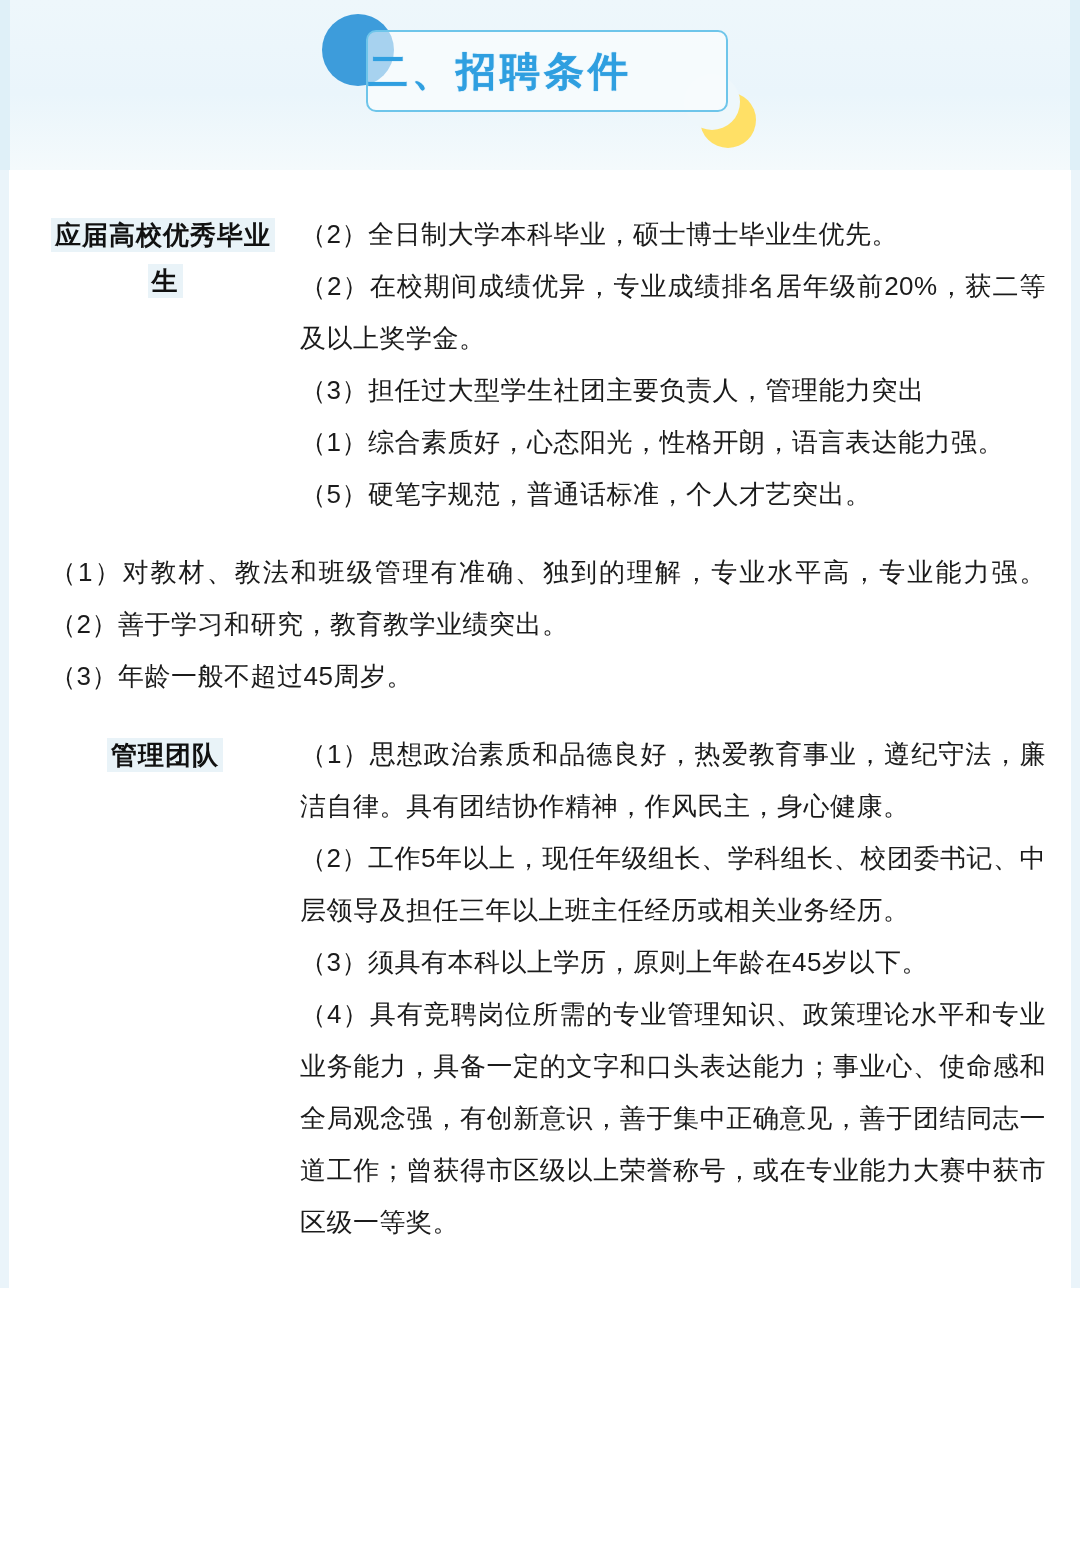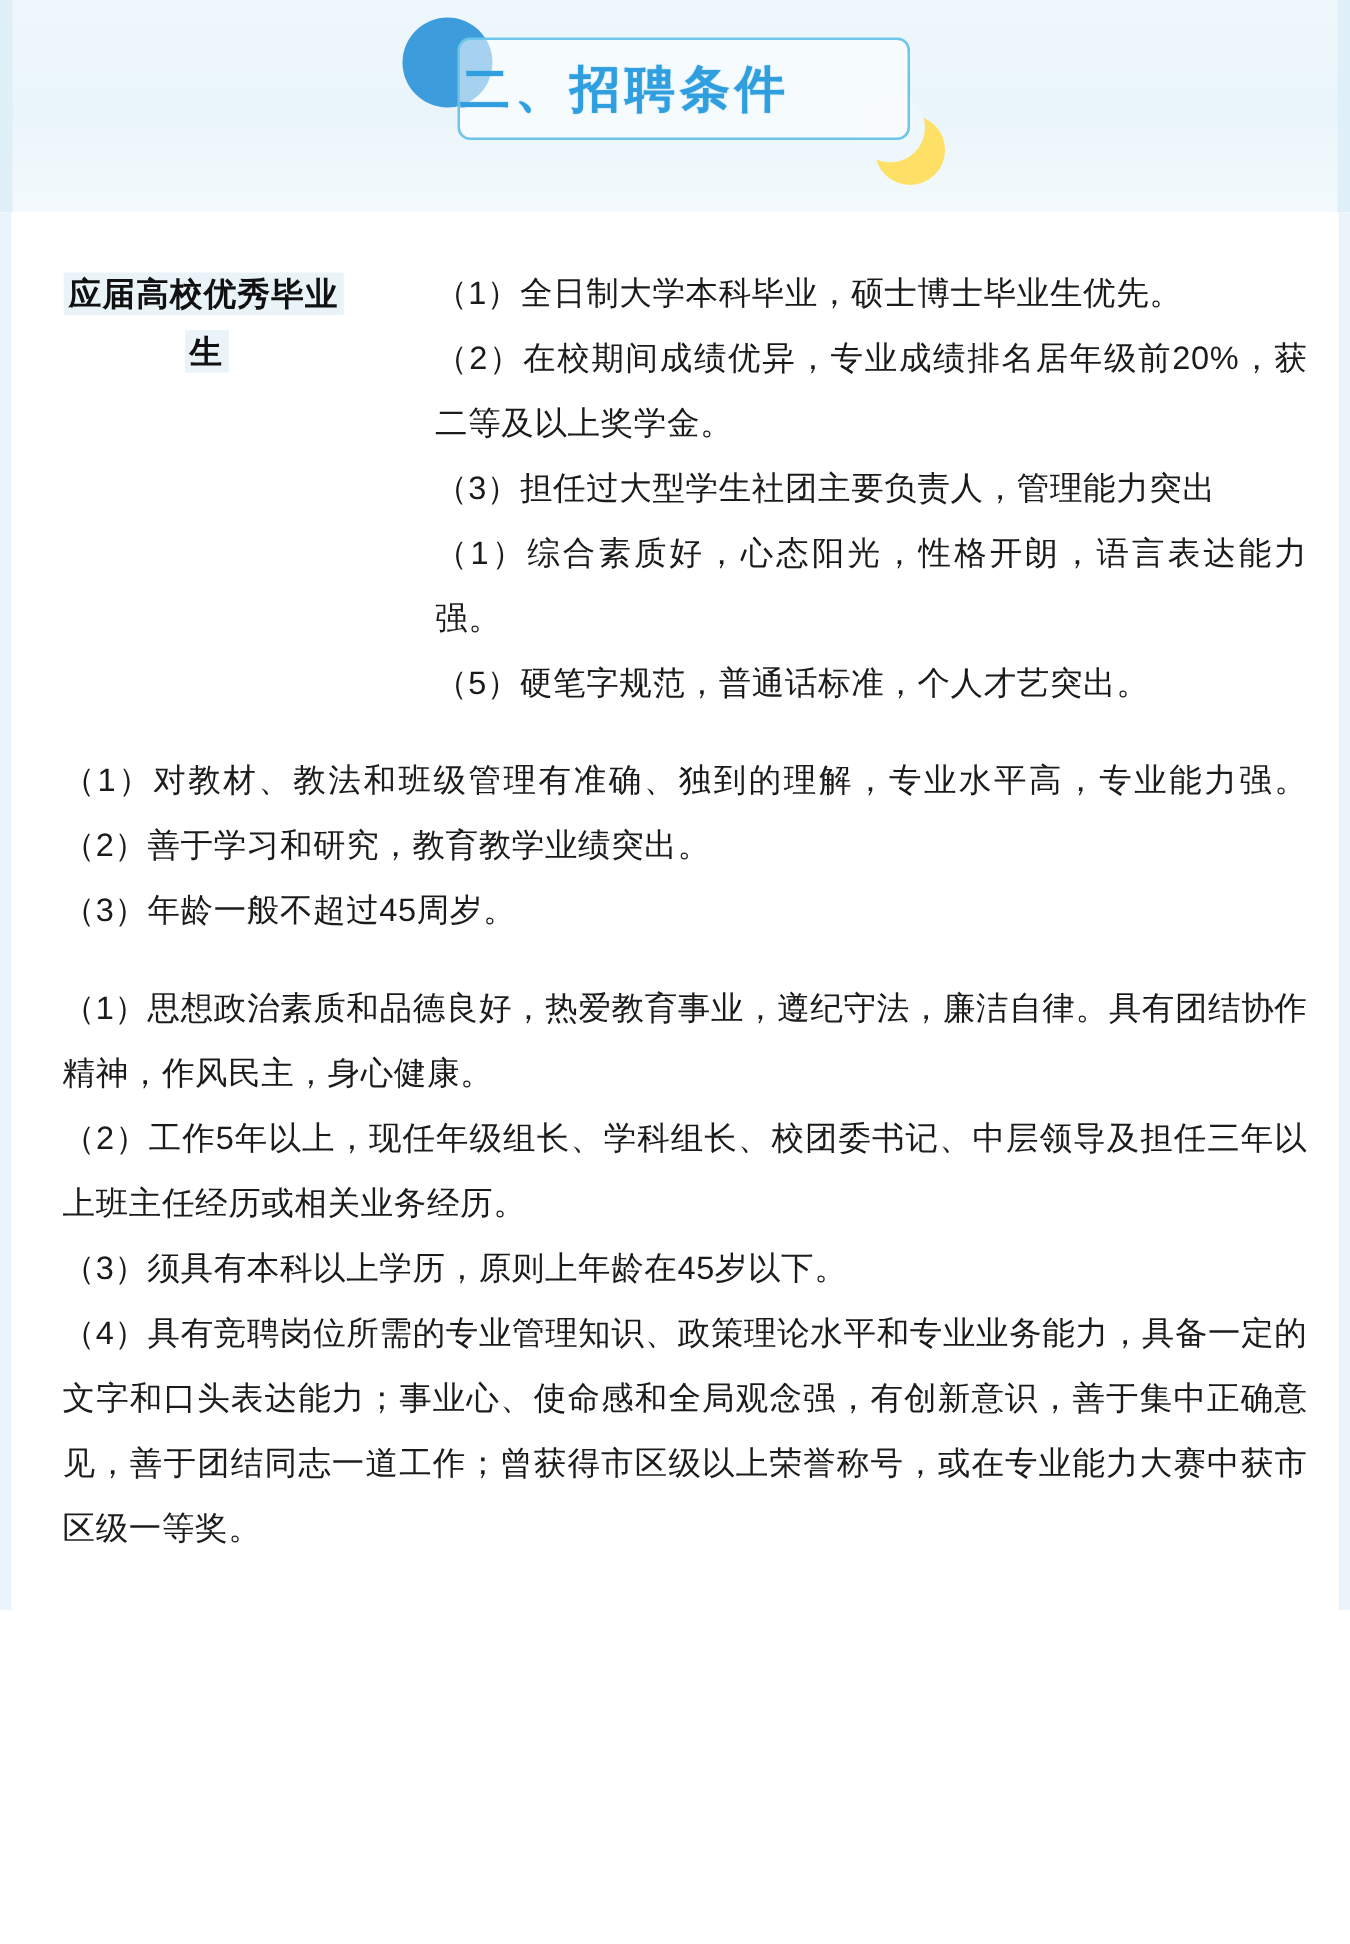--- a/index.html
+++ b/index.html
@@ -100,21 +100,20 @@
     background: #eaf4fa;
   }
   .edge-l { left: 0; }
   .edge-r { right: 0; }
 
   .row {
     display: flex;
     align-items: flex-start;
     padding: 0 34px 0 40px;
     margin-bottom: 26px;
-    gap: 48px;
   }
   .row:last-child { margin-bottom: 0; }
 
   .label-cell {
     width: 250px;
     flex: 0 0 250px;
     padding-top: 4px;
     text-align: center;
     box-sizing: border-box;
   }
@@ -165,36 +164,39 @@
 
 <div class="page">
   <div class="edge-l"></div>
   <div class="edge-r"></div>
 
   <div class="row">
     <div class="label-cell">
       <span class="label-text">应届高校优秀毕业生</span>
     </div>
     <div class="content-cell">
-      <p class="para">（1）全日制大学本科毕业，硕士博士毕业生优先。</p>
+      <p class="para">（2）全日制大学本科毕业，硕士博士毕业生优先。</p>
       <p class="para">（2）在校期间成绩优异，专业成绩排名居年级前20%，获二等及以上奖学金。</p>
       <p class="para">（3）担任过大型学生社团主要负责人，管理能力突出</p>
       <p class="para">（1）综合素质好，心态阳光，性格开朗，语言表达能力强。</p>
       <p class="para">（5）硬笔字规范，普通话标准，个人才艺突出。</p>
     </div>
   </div>
 
   <div class="row">
     <div class="content-cell">
       <p class="para">（1）对教材、教法和班级管理有准确、独到的理解，专业水平高，专业能力强。（2）善于学习和研究，教育教学业绩突出。</p>
       <p class="para">（3）年龄一般不超过45周岁。</p>
     </div>
   </div>
 
   <div class="row">
+    <div class="label-cell">
+      <span class="label-text">管理团队</span>
+    </div>
     <div class="content-cell">
       <p class="para">（1）思想政治素质和品德良好，热爱教育事业，遵纪守法，廉洁自律。具有团结协作精神，作风民主，身心健康。</p>
       <p class="para">（2）工作5年以上，现任年级组长、学科组长、校团委书记、中层领导及担任三年以上班主任经历或相关业务经历。</p>
       <p class="para">（3）须具有本科以上学历，原则上年龄在45岁以下。</p>
       <p class="para">（4）具有竞聘岗位所需的专业管理知识、政策理论水平和专业业务能力，具备一定的文字和口头表达能力；事业心、使命感和全局观念强，有创新意识，善于集中正确意见，善于团结同志一道工作；曾获得市区级以上荣誉称号，或在专业能力大赛中获市区级一等奖。</p>
     </div>
   </div>
 </div>
 
 <div class="bottom-strip"></div>

